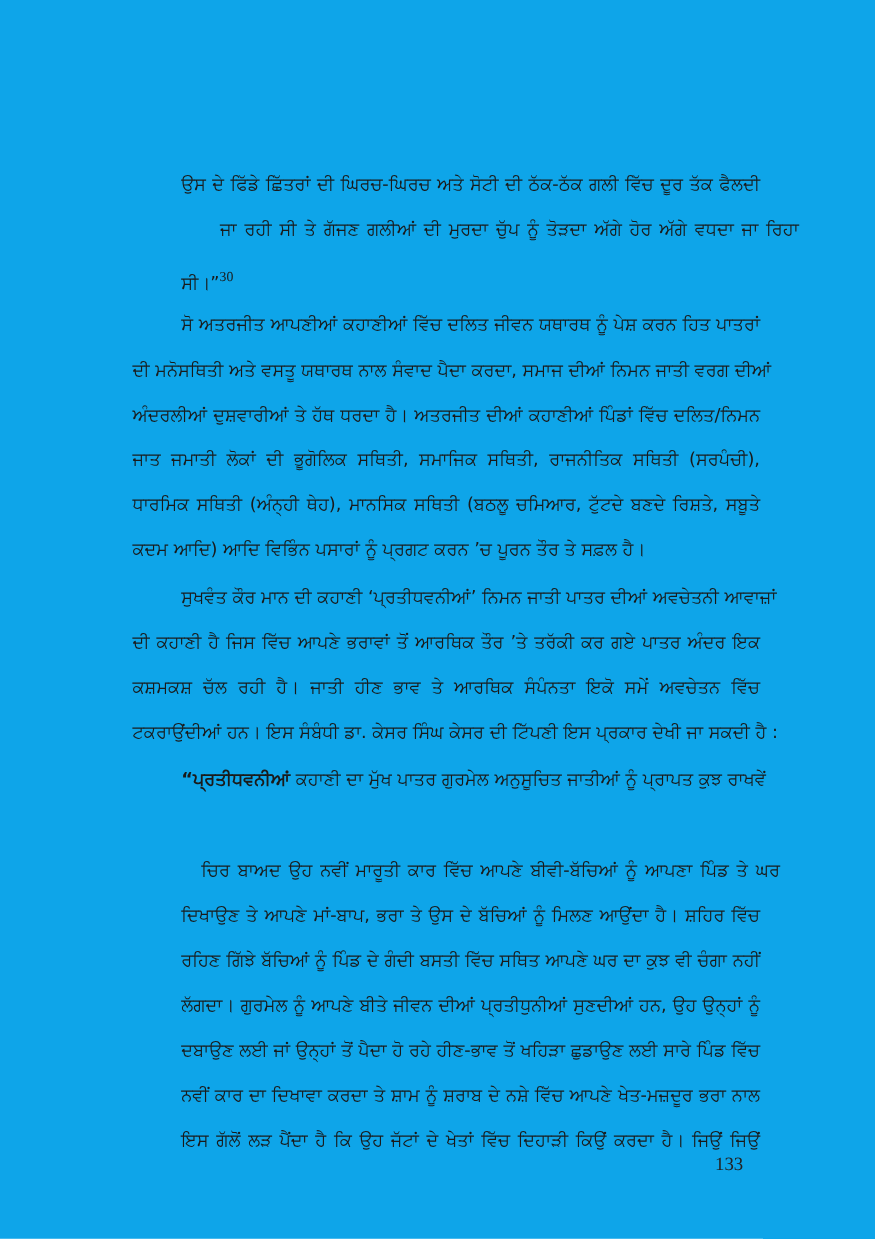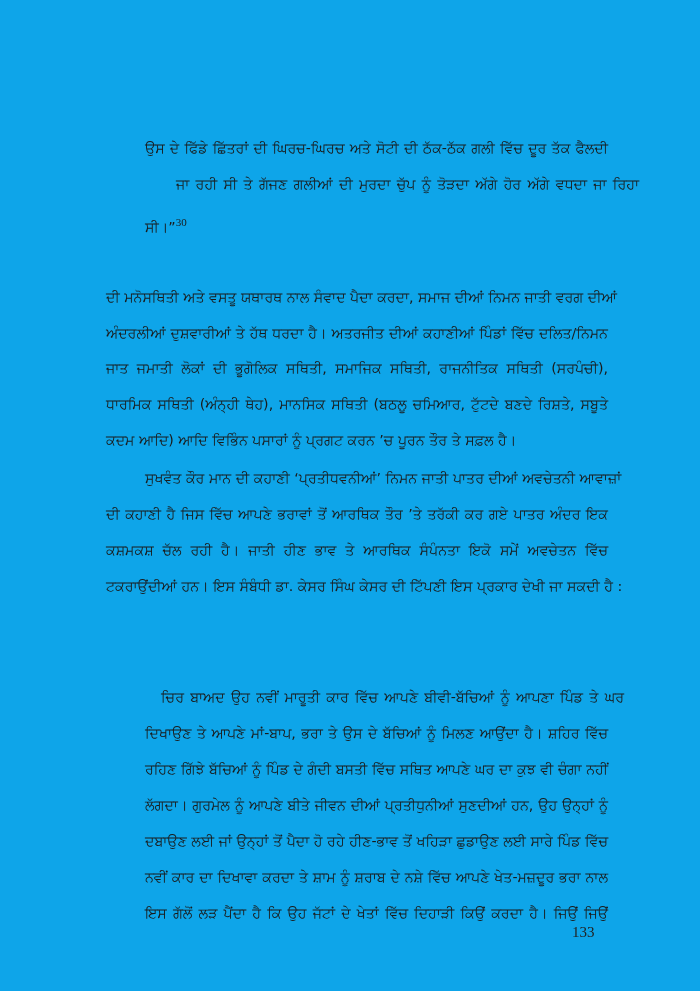--- a/index.html
+++ b/index.html
@@ -24,31 +24,35 @@
 <body>
 
 <div class="page">
 
   <div class="line justify" style="left:145px; top:138px; width:463px;">ਉਸ ਦੇ ਫਿੱਡੇ ਛਿੱਤਰਾਂ ਦੀ ਘਿਰਚ-ਘਿਰਚ ਅਤੇ ਸੋਟੀ ਦੀ ਠੱਕ-ਠੱਕ ਗਲੀ ਵਿੱਚ ਦੂਰ ਤੱਕ ਫੈਲਦੀ</div>
   <div class="line justify" style="left:145px; top:174px; width:463px;margin-left:31px;">ਜਾ ਰਹੀ ਸੀ ਤੇ ਗੱਜਣ ਗਲੀਆਂ ਦੀ ਮੁਰਦਾ ਚੁੱਪ ਨੂੰ ਤੋੜਦਾ ਅੱਗੇ ਹੋਰ ਅੱਗੇ ਵਧਦਾ ਜਾ ਰਿਹਾ</div>
   <div class="line" style="left:145px; top:212px;">
     <span>ਸੀ।”</span><sup class="fn">30</sup>
   </div>
 
+  <div class="line justify" style="left:145px; top:250px; width:463px;">ਸੋ ਅਤਰਜੀਤ ਆਪਣੀਆਂ ਕਹਾਣੀਆਂ ਵਿੱਚ ਦਲਿਤ ਜੀਵਨ ਯਥਾਰਥ ਨੂੰ ਪੇਸ਼ ਕਰਨ ਹਿਤ ਪਾਤਰਾਂ</div>
   <div class="line justify" style="left:106px; top:323px; width:502px;">ਅੰਦਰਲੀਆਂ ਦੁਸ਼ਵਾਰੀਆਂ ਤੇ ਹੱਥ ਧਰਦਾ ਹੈ। ਅਤਰਜੀਤ ਦੀਆਂ ਕਹਾਣੀਆਂ ਪਿੰਡਾਂ ਵਿੱਚ ਦਲਿਤ/ਨਿਮਨ</div>
   <div class="line justify" style="left:106px; top:287px; width:502px;">ਦੀ ਮਨੋਸਥਿਤੀ ਅਤੇ ਵਸਤੂ ਯਥਾਰਥ ਨਾਲ ਸੰਵਾਦ ਪੈਦਾ ਕਰਦਾ, ਸਮਾਜ ਦੀਆਂ ਨਿਮਨ ਜਾਤੀ ਵਰਗ ਦੀਆਂ</div>
   <div class="line justify" style="left:106px; top:358px; width:502px;">ਜਾਤ ਜਮਾਤੀ ਲੋਕਾਂ ਦੀ ਭੂਗੋਲਿਕ ਸਥਿਤੀ, ਸਮਾਜਿਕ ਸਥਿਤੀ, ਰਾਜਨੀਤਿਕ ਸਥਿਤੀ (ਸਰਪੰਚੀ),</div>
   <div class="line" style="left:106px; top:430px;">ਕਦਮ ਆਦਿ) ਆਦਿ ਵਿਭਿੰਨ ਪਸਾਰਾਂ ਨੂੰ ਪ੍ਰਗਟ ਕਰਨ ’ਚ ਪੂਰਨ ਤੌਰ ਤੇ ਸਫ਼ਲ ਹੈ।</div>
   <div class="line justify" style="left:106px; top:394px; width:502px;">ਧਾਰਮਿਕ ਸਥਿਤੀ (ਅੰਨ੍ਹੀ ਥੇਹ), ਮਾਨਸਿਕ ਸਥਿਤੀ (ਬਠਲੂ ਚਮਿਆਰ, ਟੁੱਟਦੇ ਬਣਦੇ ਰਿਸ਼ਤੇ, ਸਬੂਤੇ</div>
 
   <div class="line justify" style="left:145px; top:468px; width:463px;">ਸੁਖਵੰਤ ਕੌਰ ਮਾਨ ਦੀ ਕਹਾਣੀ ‘ਪ੍ਰਤੀਧਵਨੀਆਂ’ ਨਿਮਨ ਜਾਤੀ ਪਾਤਰ ਦੀਆਂ ਅਵਚੇਤਨੀ ਆਵਾਜ਼ਾਂ</div>
   <div class="line justify" style="left:106px; top:504px; width:502px;">ਦੀ ਕਹਾਣੀ ਹੈ ਜਿਸ ਵਿੱਚ ਆਪਣੇ ਭਰਾਵਾਂ ਤੋਂ ਆਰਥਿਕ ਤੌਰ ’ਤੇ ਤਰੱਕੀ ਕਰ ਗਏ ਪਾਤਰ ਅੰਦਰ ਇਕ</div>
   <div class="line justify" style="left:106px; top:540px; width:502px;">ਕਸ਼ਮਕਸ਼ ਚੱਲ ਰਹੀ ਹੈ। ਜਾਤੀ ਹੀਣ ਭਾਵ ਤੇ ਆਰਥਿਕ ਸੰਪੰਨਤਾ ਇਕੋ ਸਮੇਂ ਅਵਚੇਤਨ ਵਿੱਚ</div>
   <div class="line justify" style="left:106px; top:576px; width:502px;">ਟਕਰਾਉਂਦੀਆਂ ਹਨ। ਇਸ ਸੰਬੰਧੀ ਡਾ. ਕੇਸਰ ਸਿੰਘ ਕੇਸਰ ਦੀ ਟਿੱਪਣੀ ਇਸ ਪ੍ਰਕਾਰ ਦੇਖੀ ਜਾ ਸਕਦੀ ਹੈ :</div>
 
+  <div class="line justify" style="left:145px; top:614px; width:463px;">
+    <span class="bold">“ਪ੍ਰਤੀਧਵਨੀਆਂ</span><span> ਕਹਾਣੀ ਦਾ ਮੁੱਖ ਪਾਤਰ ਗੁਰਮੇਲ ਅਨੁਸੂਚਿਤ ਜਾਤੀਆਂ ਨੂੰ ਪ੍ਰਾਪਤ ਕੁਝ ਰਾਖਵੇਂ</span>
+  </div>
   <div class="line justify" style="left:145px; top:687px; width:463px;margin-left:16px;">ਚਿਰ ਬਾਅਦ ਉਹ ਨਵੀਂ ਮਾਰੂਤੀ ਕਾਰ ਵਿੱਚ ਆਪਣੇ ਬੀਵੀ-ਬੱਚਿਆਂ ਨੂੰ ਆਪਣਾ ਪਿੰਡ ਤੇ ਘਰ</div>
   <div class="line justify" style="left:145px; top:723px; width:463px;">ਦਿਖਾਉਣ ਤੇ ਆਪਣੇ ਮਾਂ-ਬਾਪ, ਭਰਾ ਤੇ ਉਸ ਦੇ ਬੱਚਿਆਂ ਨੂੰ ਮਿਲਣ ਆਉਂਦਾ ਹੈ। ਸ਼ਹਿਰ ਵਿੱਚ</div>
   <div class="line justify" style="left:145px; top:759px; width:463px;">ਰਹਿਣ ਗਿੱਝੇ ਬੱਚਿਆਂ ਨੂੰ ਪਿੰਡ ਦੇ ਗੰਦੀ ਬਸਤੀ ਵਿੱਚ ਸਥਿਤ ਆਪਣੇ ਘਰ ਦਾ ਕੁਝ ਵੀ ਚੰਗਾ ਨਹੀਂ</div>
   <div class="line justify" style="left:145px; top:795px; width:463px;">ਲੱਗਦਾ। ਗੁਰਮੇਲ ਨੂੰ ਆਪਣੇ ਬੀਤੇ ਜੀਵਨ ਦੀਆਂ ਪ੍ਰਤੀਧੁਨੀਆਂ ਸੁਣਦੀਆਂ ਹਨ, ਉਹ ਉਨ੍ਹਾਂ ਨੂੰ</div>
   <div class="line justify" style="left:145px; top:831px; width:463px;">ਦਬਾਉਣ ਲਈ ਜਾਂ ਉਨ੍ਹਾਂ ਤੋਂ ਪੈਦਾ ਹੋ ਰਹੇ ਹੀਣ-ਭਾਵ ਤੋਂ ਖਹਿੜਾ ਛੁਡਾਉਣ ਲਈ ਸਾਰੇ ਪਿੰਡ ਵਿੱਚ</div>
   <div class="line justify" style="left:145px; top:867px; width:463px;">ਨਵੀਂ ਕਾਰ ਦਾ ਦਿਖਾਵਾ ਕਰਦਾ ਤੇ ਸ਼ਾਮ ਨੂੰ ਸ਼ਰਾਬ ਦੇ ਨਸ਼ੇ ਵਿੱਚ ਆਪਣੇ ਖੇਤ-ਮਜ਼ਦੂਰ ਭਰਾ ਨਾਲ</div>
   <div class="line justify" style="left:145px; top:903px; width:463px;">ਇਸ ਗੱਲੋਂ ਲੜ ਪੈਂਦਾ ਹੈ ਕਿ ਉਹ ਜੱਟਾਂ ਦੇ ਖੇਤਾਂ ਵਿੱਚ ਦਿਹਾੜੀ ਕਿਉਂ ਕਰਦਾ ਹੈ। ਜਿਉਂ ਜਿਉਂ</div>
 
   <div class="pagenum">133</div>
 </div>

